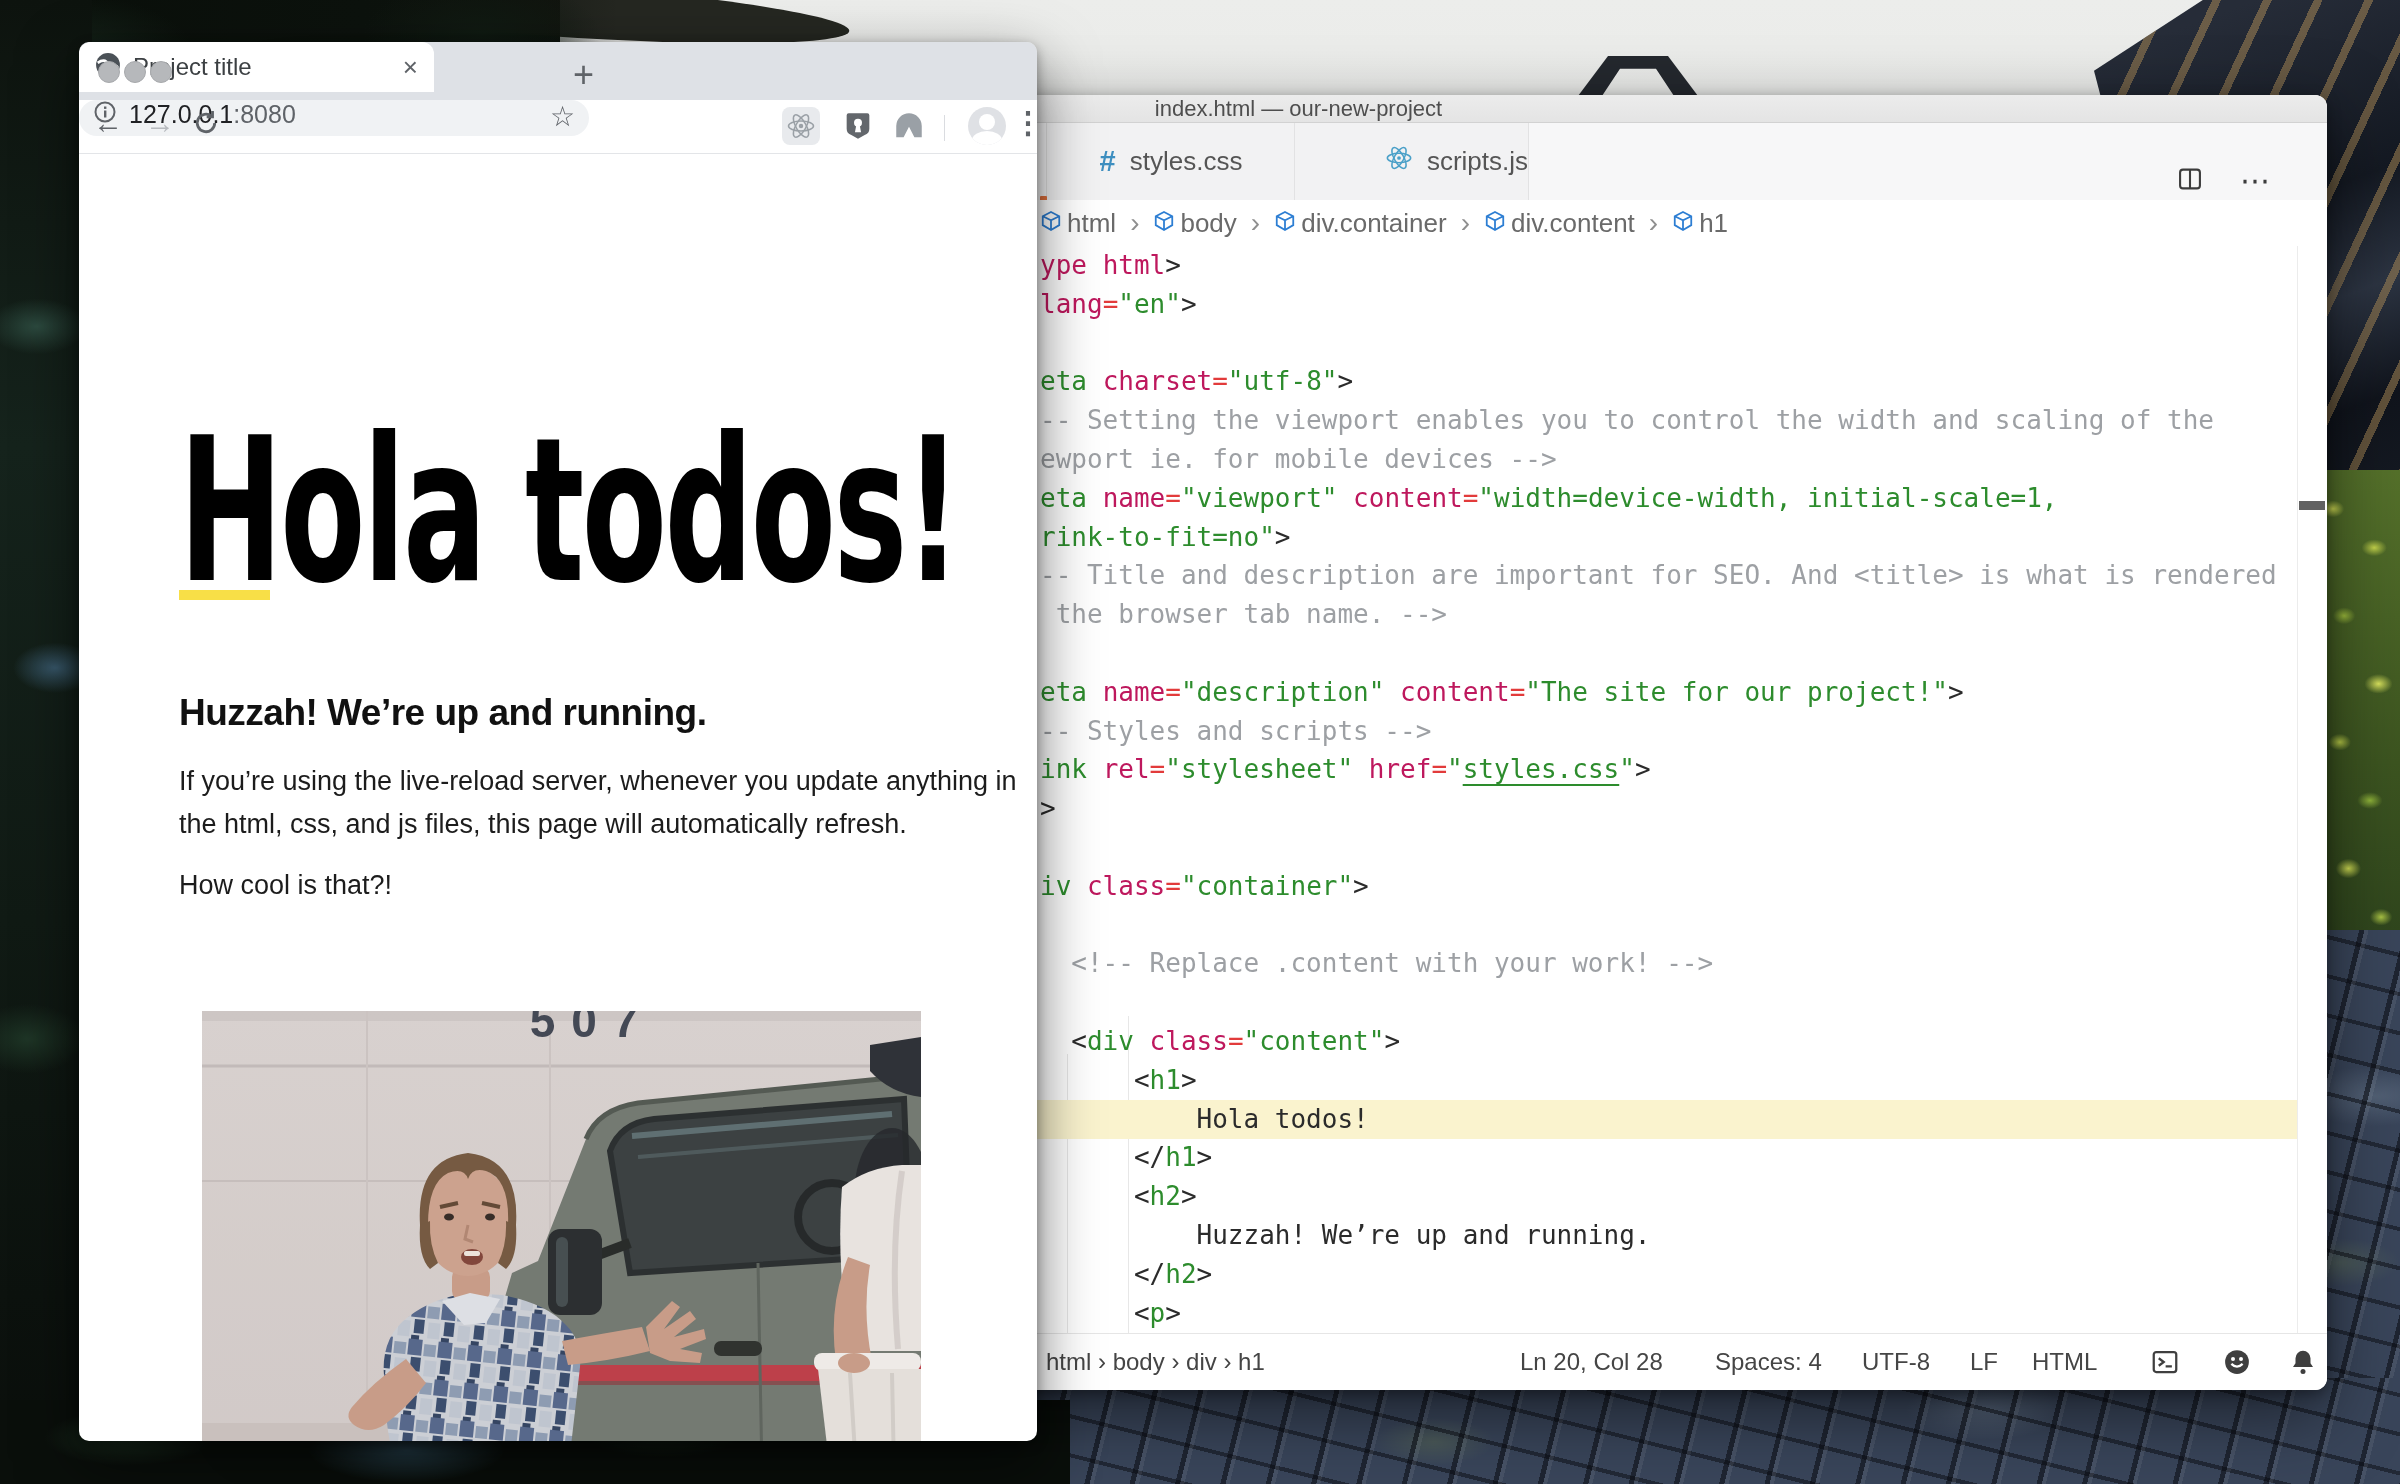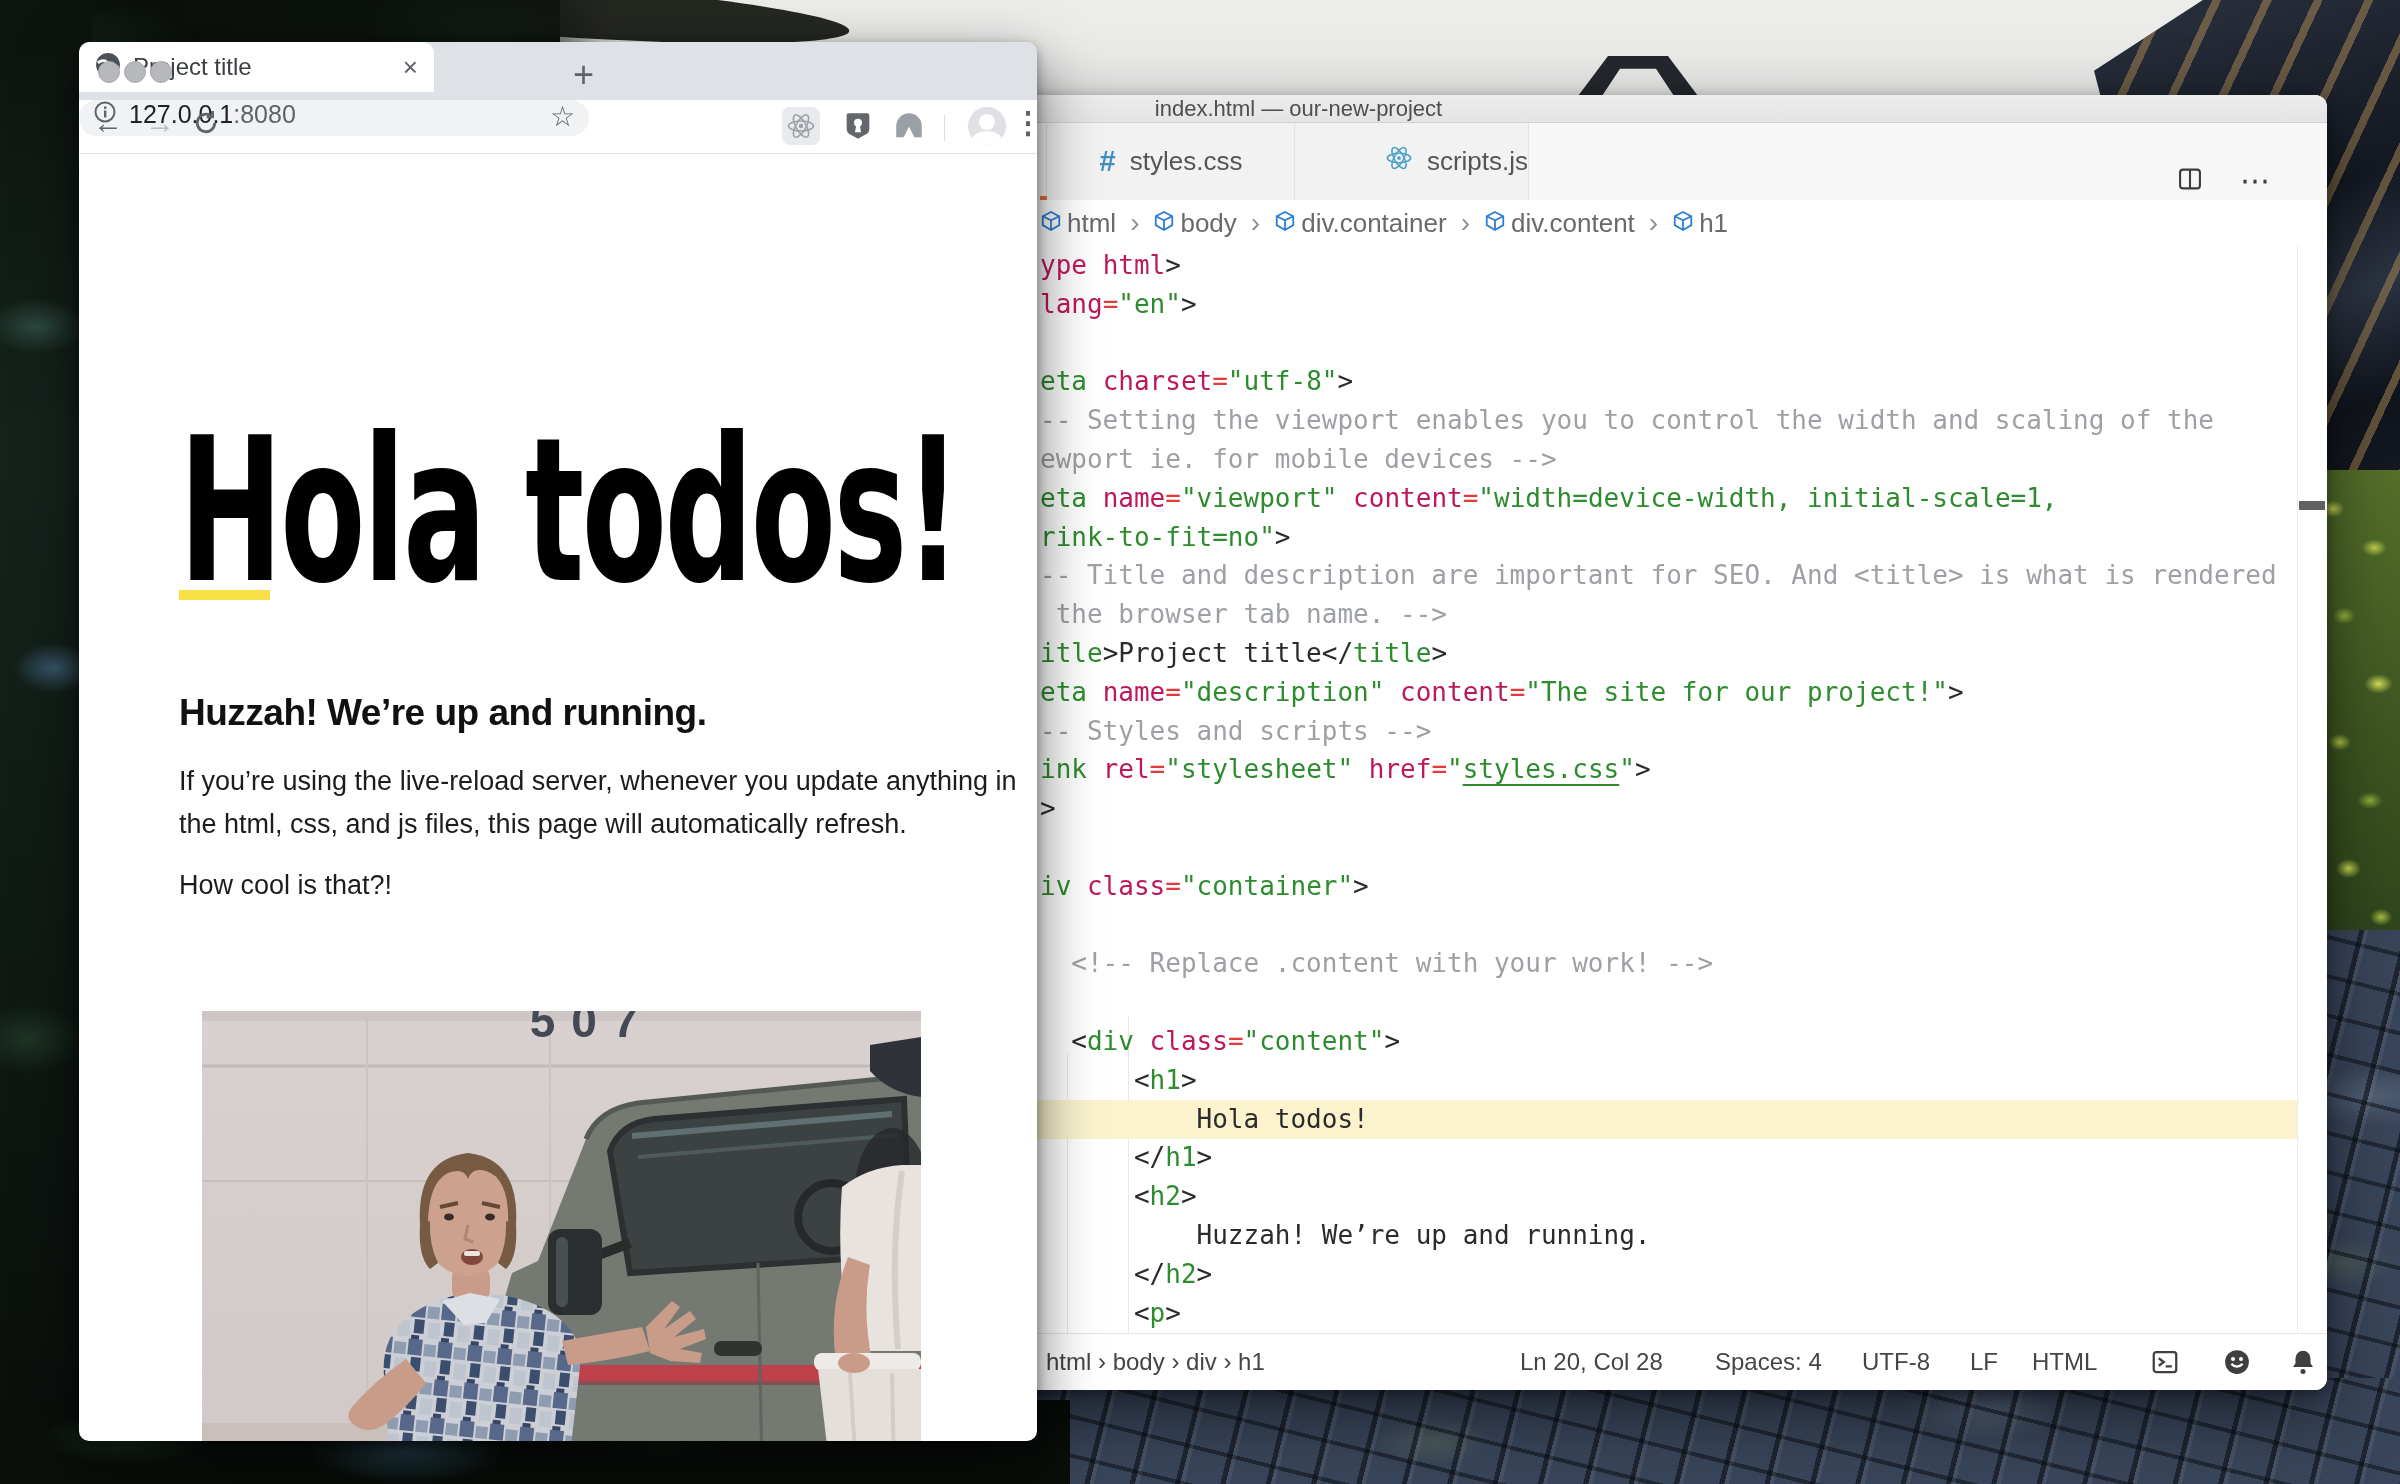--- a/index.html
+++ b/index.html
@@ -214,21 +214,20 @@
     <div class="cl" style="top: 0px;"><span class="tk-attr">ype</span><span class="tk-pun"> </span><span class="tk-attr">html</span><span class="tk-pun">&gt;</span></div>
         <div class="cl" style="top: 38.8px;"><span class="tk-attr">lang</span><span class="tk-eq">=</span><span class="tk-str">"en"</span><span class="tk-pun">&gt;</span></div>
         <div class="cl" style="top: 77.6px;"></div>
         <div class="cl" style="top: 116.4px;"><span class="tk-tag">eta</span><span class="tk-pun"> </span><span class="tk-attr">charset</span><span class="tk-eq">=</span><span class="tk-str">"utf-8"</span><span class="tk-pun">&gt;</span></div>
         <div class="cl" style="top: 155.2px;"><span class="tk-com">-- Setting the viewport enables you to control the width and scaling of the</span></div>
         <div class="cl" style="top: 194px; text-align: center;"><span class="tk-com">ewport ie. for mobile devices --&gt;</span></div>
         <div class="cl" style="top: 232.8px;"><span class="tk-tag">eta</span><span class="tk-pun"> </span><span class="tk-attr">name</span><span class="tk-eq">=</span><span class="tk-str">"viewport"</span><span class="tk-pun"> </span><span class="tk-attr">content</span><span class="tk-eq">=</span><span class="tk-str">"width=device-width, initial-scale=1,</span></div>
         <div class="cl" style="top: 271.6px;"><span class="tk-str">rink-to-fit=no"</span><span class="tk-pun">&gt;</span></div>
         <div class="cl" style="top: 310.4px;"><span class="tk-com">-- Title and description are important for SEO. And &lt;title&gt; is what is rendered</span></div>
         <div class="cl" style="top: 349.2px;"><span class="tk-com"> the browser tab name. --&gt;</span></div>
-        <div class="cl" style="top: 388px;"><span class="tk-tag">itle</span><span class="tk-pun">&gt;</span><span class="tk-txt">Project title</span><span class="tk-pun">&lt;/</span><span class="tk-tag">title</span><span class="tk-pun">&gt;</span></div>
         <div class="cl" style="top: 426.8px;"><span class="tk-tag">eta</span><span class="tk-pun"> </span><span class="tk-attr">name</span><span class="tk-eq">=</span><span class="tk-str">"description"</span><span class="tk-pun"> </span><span class="tk-attr">content</span><span class="tk-eq">=</span><span class="tk-str">"The site for our project!"</span><span class="tk-pun">&gt;</span></div>
         <div class="cl" style="top: 465.6px;"><span class="tk-com">-- Styles and scripts --&gt;</span></div>
         <div class="cl" style="top: 504.4px;"><span class="tk-tag">ink</span><span class="tk-pun"> </span><span class="tk-attr">rel</span><span class="tk-eq">=</span><span class="tk-str">"stylesheet"</span><span class="tk-pun"> </span><span class="tk-attr">href</span><span class="tk-eq">=</span><span class="tk-str">"</span><span class="tk-link">styles.css</span><span class="tk-str">"</span><span class="tk-pun">&gt;</span></div>
         <div class="cl" style="top: 543.2px;"><span class="tk-pun">&gt;</span></div>
         <div class="cl" style="top: 582px;"></div>
         <div class="cl" style="top: 620.8px;"><span class="tk-tag">iv</span><span class="tk-pun"> </span><span class="tk-attr">class</span><span class="tk-eq">=</span><span class="tk-str">"container"</span><span class="tk-pun">&gt;</span></div>
         <div class="cl" style="top: 659.6px;"></div>
         <div class="cl" style="top: 698.4px;"><span class="tk-com">  &lt;!-- Replace .content with your work! --&gt;</span></div>
         <div class="cl" style="top: 737.2px;"></div>
         <div class="cl" style="top: 776px;"><span class="tk-pun">  &lt;</span><span class="tk-tag">div</span><span class="tk-pun"> </span><span class="tk-attr">class</span><span class="tk-eq">=</span><span class="tk-str">"content"</span><span class="tk-pun">&gt;</span></div>

